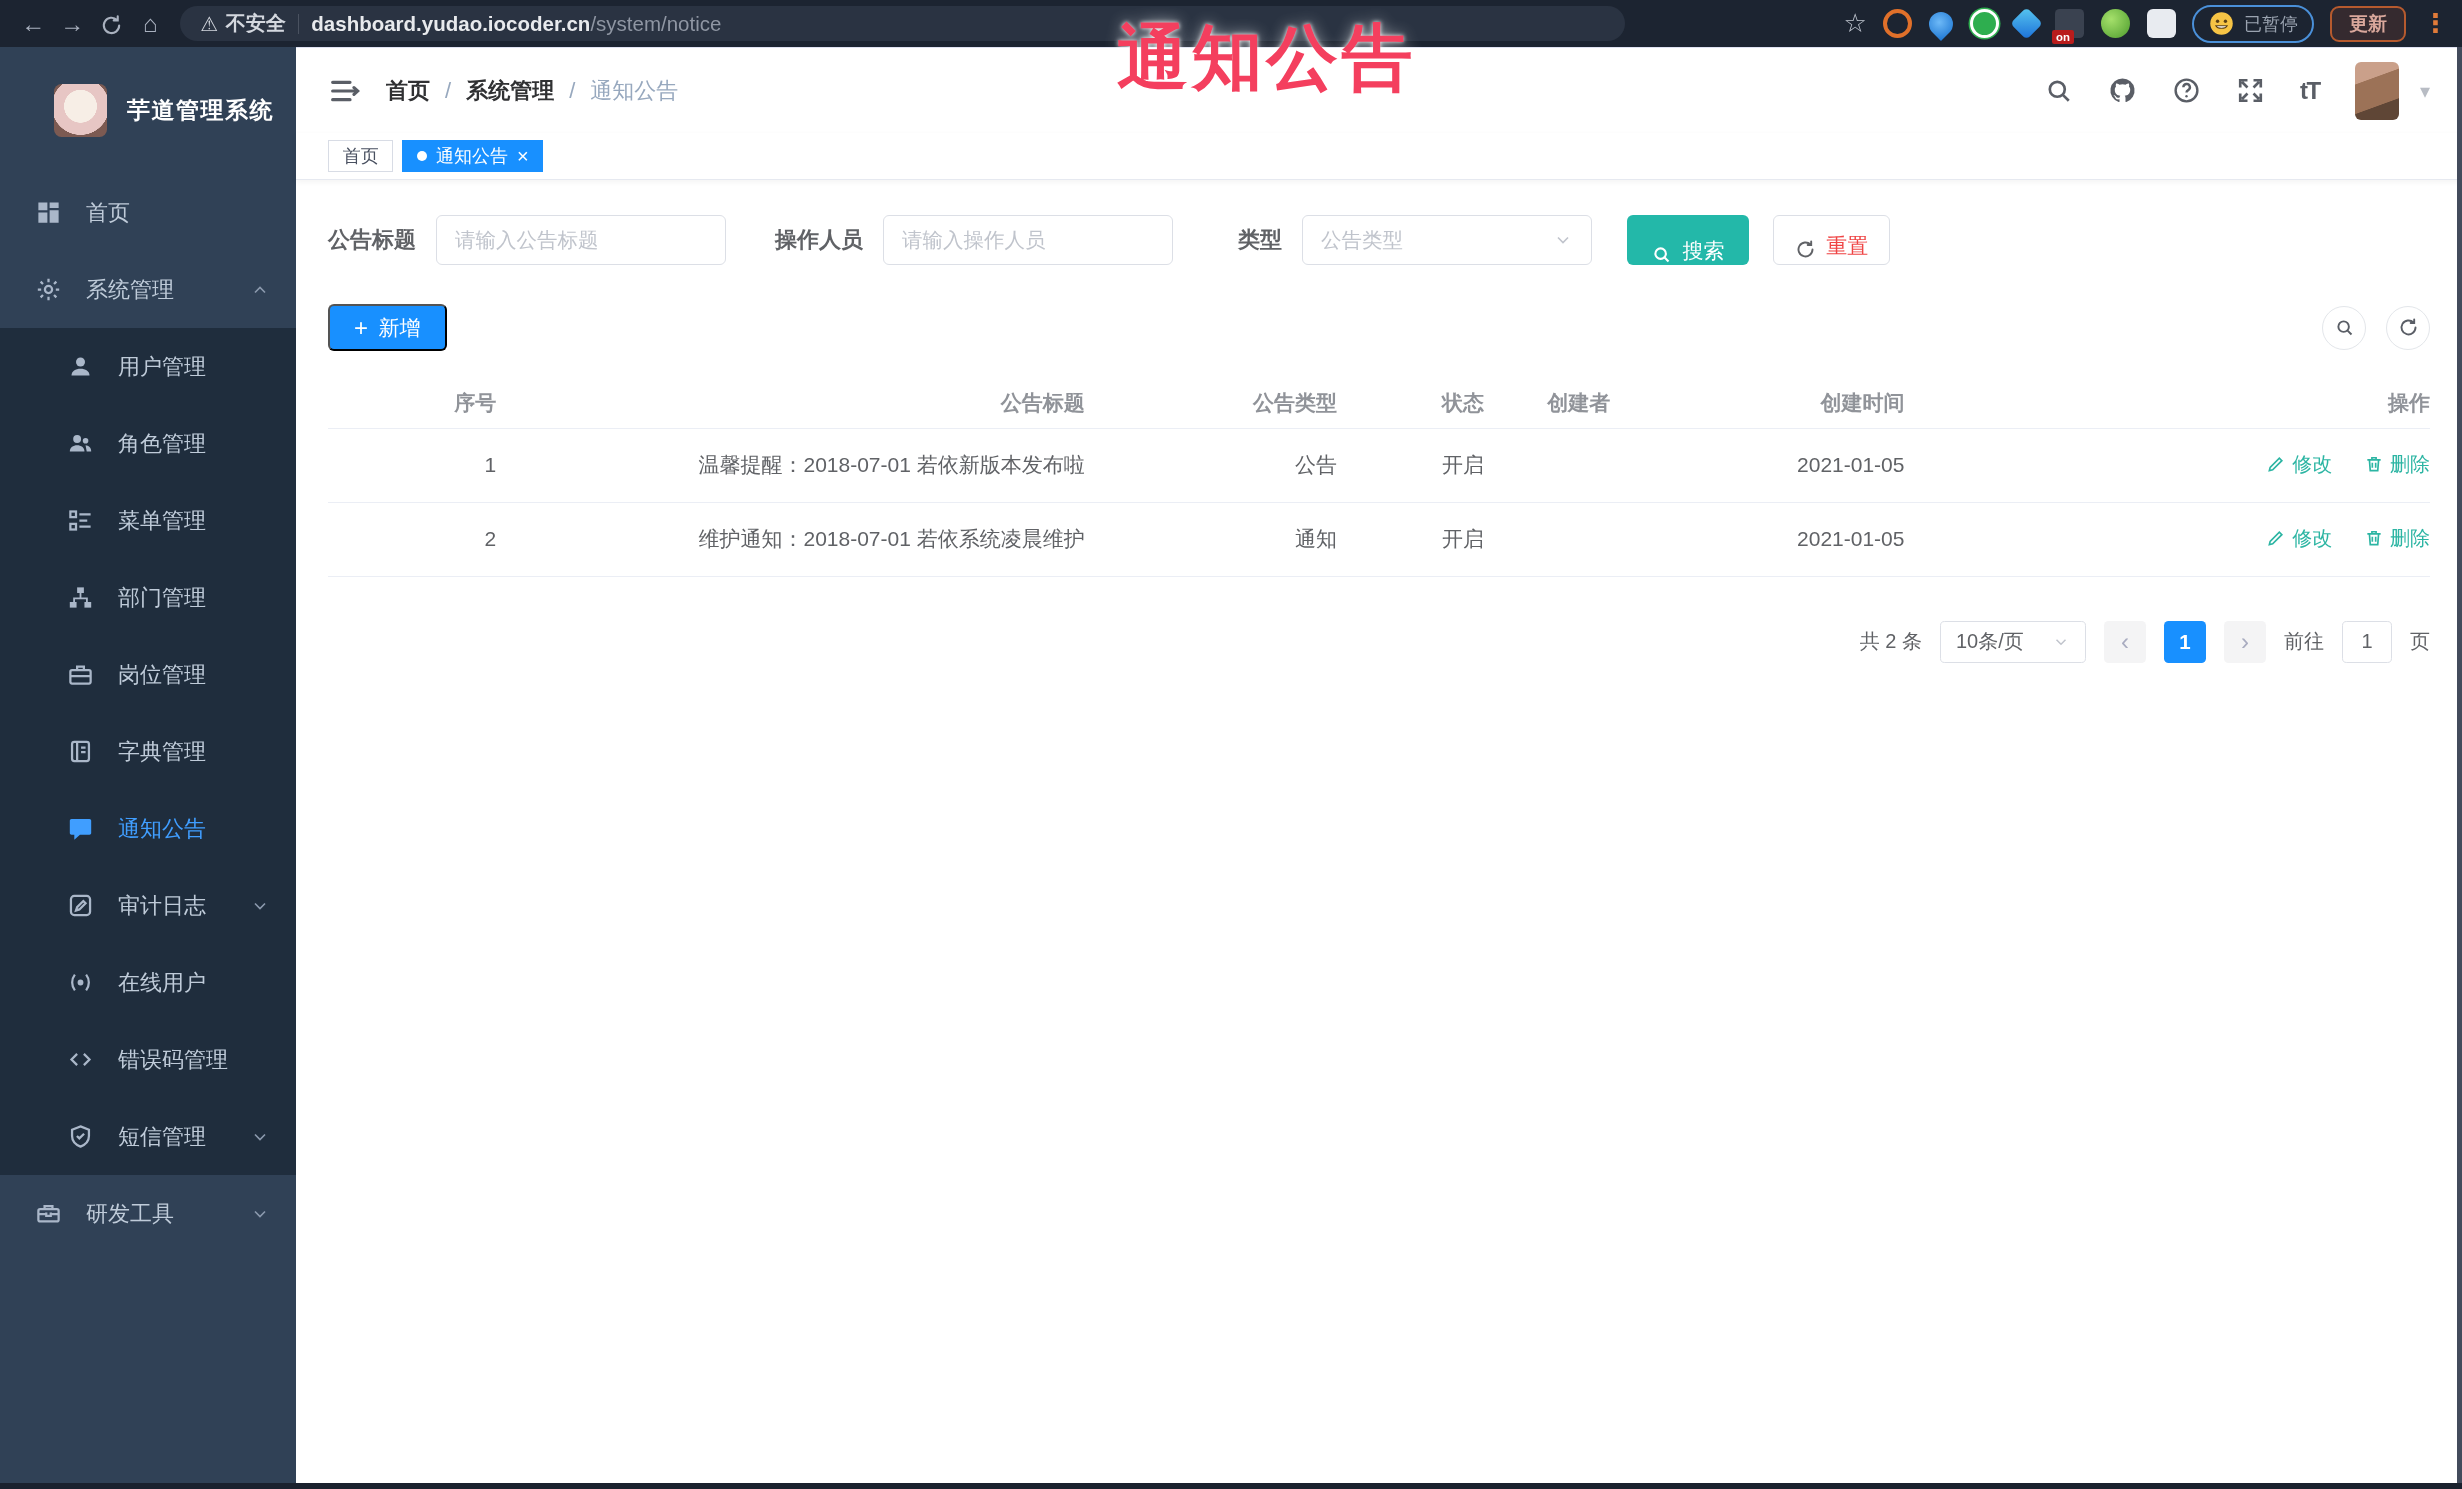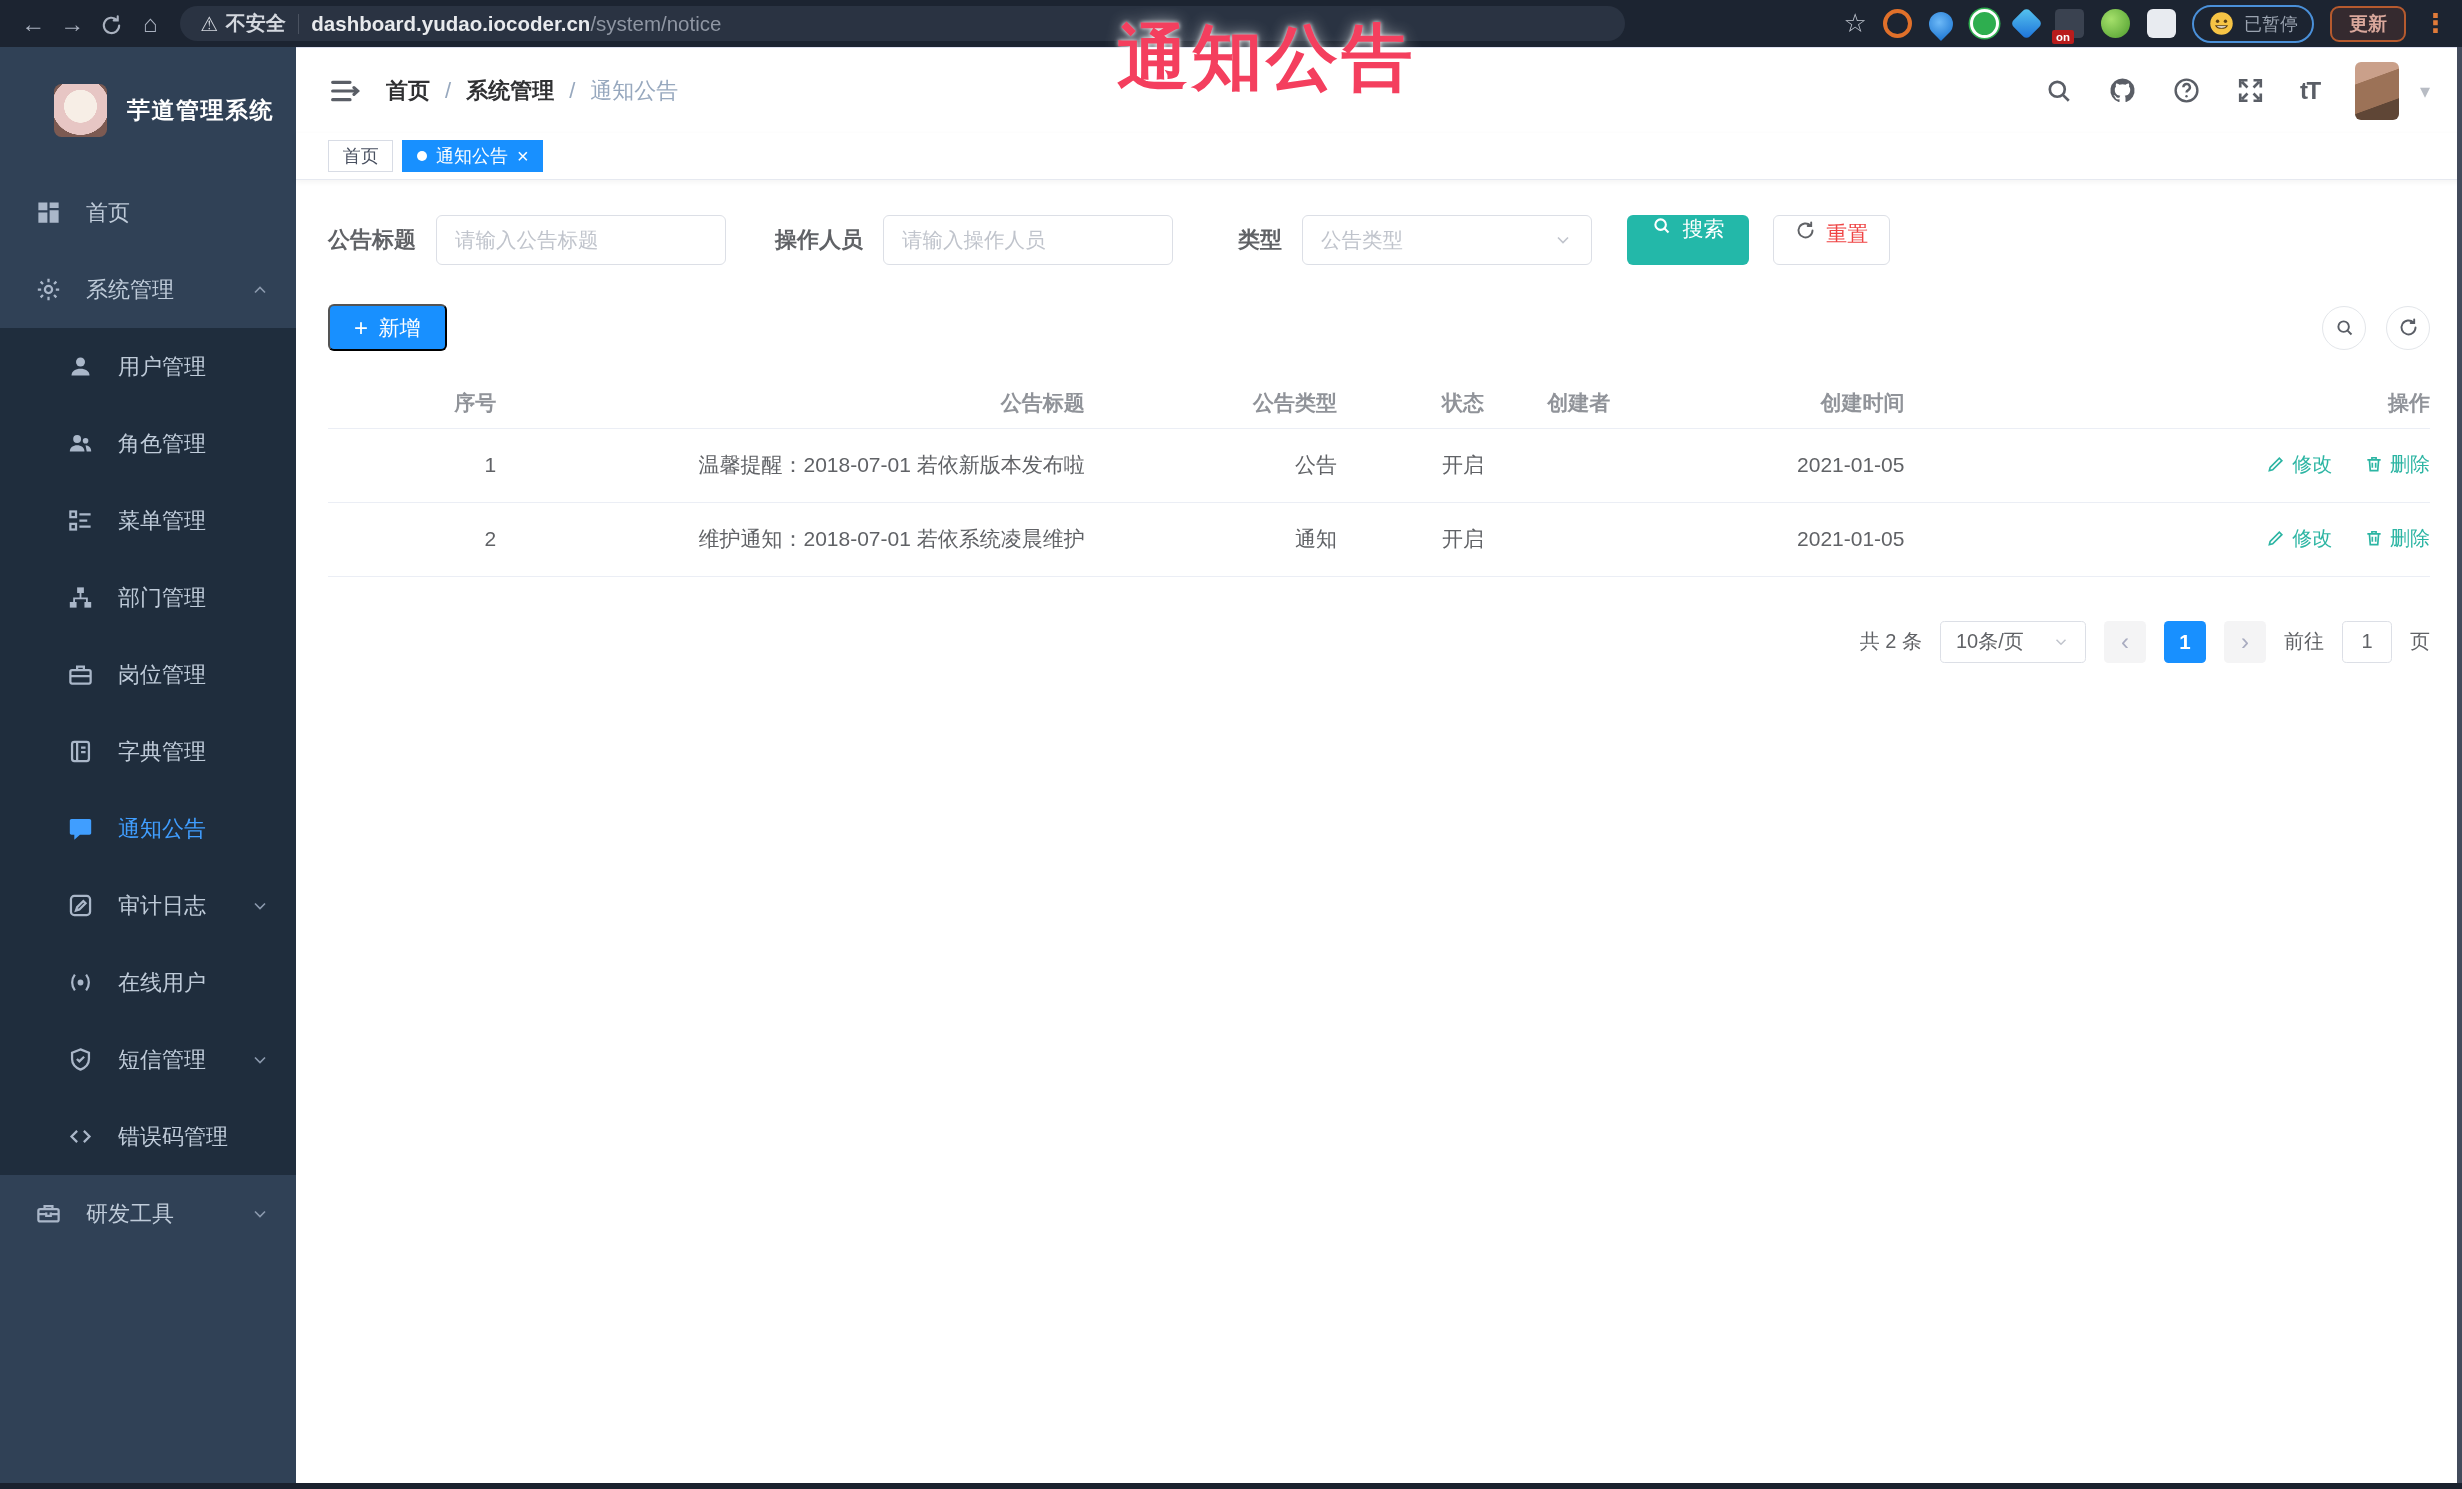--- a/index.html
+++ b/index.html
@@ -84,21 +84,21 @@
   .filter-row { display:flex; align-items:center; font-size:22px; color:#606266; }
   .f-label { font-weight:700; margin-right:20px; white-space:nowrap; }
   .inp { width:290px; height:50px; border:1.5px solid #dcdfe6; border-radius:6px;
     background:#fff; padding:0 18px; font-size:20.5px; color:#606266;
     font-family:"Liberation Sans","DejaVu Sans",sans-serif; }
   .inp::placeholder { color:#c0c4cc; }
   .sel { width:290px; height:50px; border:1.5px solid #dcdfe6; border-radius:6px;
     display:flex; align-items:center; padding:0 18px; color:#c0c4cc; font-size:20.5px; cursor:pointer; }
   .sel .chev2 { margin-left:auto; width:20px; height:20px; color:#c0c4cc; }
   .gap1 { width:49px; } .gap2 { width:65px; }
-  .btn { height:50px; border-radius:6px; display:flex; align-items:flex-start; gap:10.6px;
+  .btn { height:50px; border-radius:6px; display:flex; align-items:flex-end; gap:10.6px;
     font-size:21px; cursor:pointer; border:none; }
   .btn-search { margin-left:35px; padding:0 24px; background:#23b8a9; color:#fff; }
   .btn-reset { margin-left:24px; padding:4px 21px; background:#fff; border:1.5px solid #dcdfe6; color:#ef4444; }
   .bi { width:21px; height:21px; }
 
   .toolbar-row { margin-top:39px; display:flex; align-items:center; }
   .btn-add { padding:0 24px; height:47px; background:#1890ff; color:#fff; border-radius:6px;
     display:flex; align-items:center; gap:10.6px; font-size:21px; cursor:pointer; }
   .plus-g { font-size:24px; line-height:1; }
   .circle-btns { margin-left:auto; display:flex; gap:20px; }
@@ -282,33 +282,33 @@
       </div>
       <div class="menu-item">
         <svg class="mi" viewBox="0 0 24 24" fill="none" stroke="currentColor" stroke-width="2">
             <path d="M7 5c-3.2 4-3.2 10 0 14M17 5c3.2 4 3.2 10 0 14"></path>
             <circle cx="12" cy="12" r="1.6" fill="currentColor"></circle>
           </svg>
         <span>在线用户</span>
       </div>
       <div class="menu-item">
         <svg class="mi" viewBox="0 0 24 24" fill="none" stroke="currentColor" stroke-width="2">
+            <path d="M9 7l-5 5 5 5M15 7l5 5-5 5"></path>
+          </svg>
+        <span>错误码管理</span>
+      </div>
+      <div class="menu-item">
+        <svg class="mi" viewBox="0 0 24 24" fill="none" stroke="currentColor" stroke-width="2">
             <path d="M12 3l7.5 3v5.5c0 4.5-3.2 7.7-7.5 9.5-4.3-1.8-7.5-5-7.5-9.5V6z"></path>
             <path d="M8.8 11.5l2.2 2.2 4.2-4.2"></path>
           </svg>
         <span>短信管理</span>
         <svg class="chev" viewBox="0 0 24 24" fill="none" stroke="currentColor" stroke-width="2">
             <path d="M6 9l6 6 6-6"></path>
           </svg>
-      </div>
-      <div class="menu-item">
-        <svg class="mi" viewBox="0 0 24 24" fill="none" stroke="currentColor" stroke-width="2">
-            <path d="M9 7l-5 5 5 5M15 7l5 5-5 5"></path>
-          </svg>
-        <span>错误码管理</span>
       </div>
     </div>
 
 
     <div class="menu-item">
       <svg class="mi" viewBox="0 0 24 24" fill="none" stroke="currentColor" stroke-width="2">
           <rect x="3" y="8" width="18" height="11" rx="1.5"></rect>
           <path d="M8.5 8V5.5h7V8M3 12.5h7M14 12.5h7M10 11v3h4v-3"></path>
         </svg>
       <span>研发工具</span>

